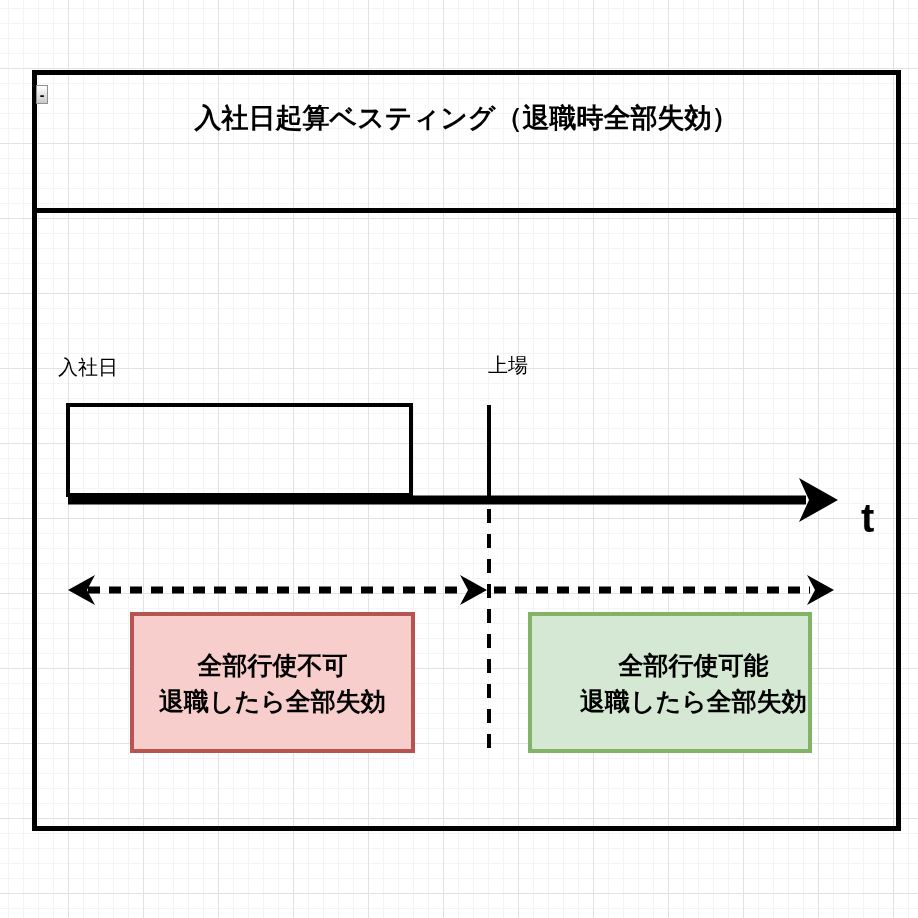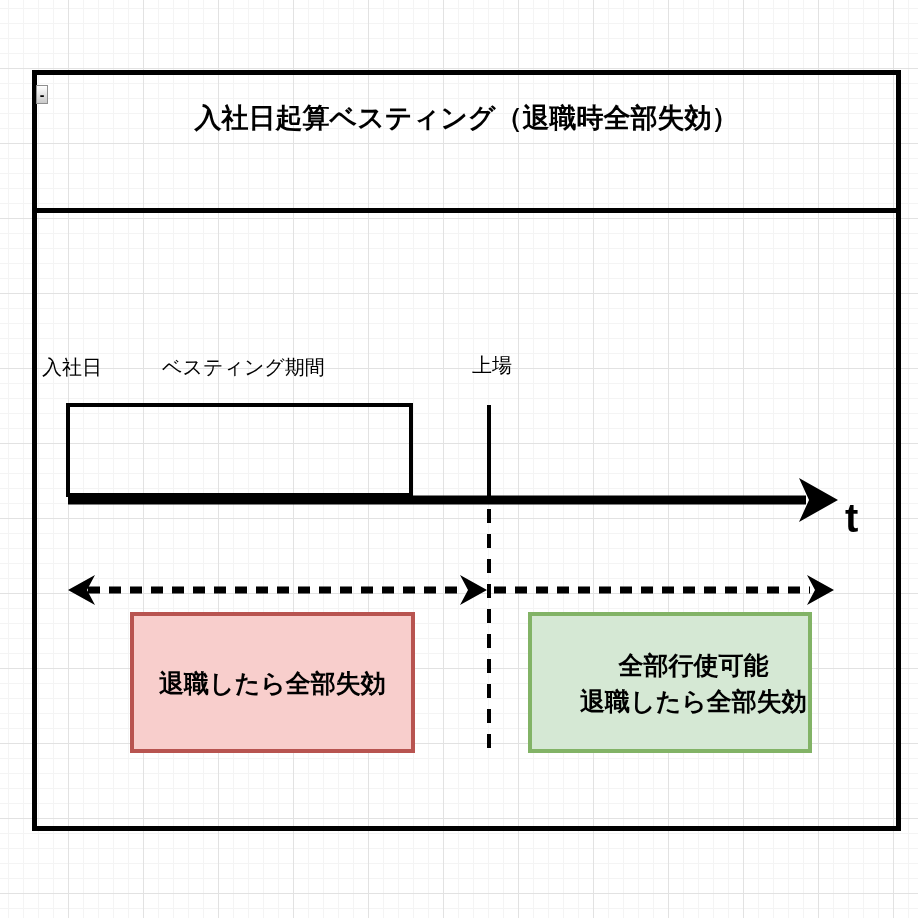--- a/index.html
+++ b/index.html
@@ -42,21 +42,21 @@
     cursor: pointer;
   }
   #diagram-title {
     left: 32px; top: 99px; width: 869px;
     text-align: center;
     font-size: 27px; font-weight: 700; color: #000;
     line-height: 38px;
   }
 
   .axis-label {
-    font-size: 20px; font-weight: 400; color: #000; white-space: nowrap;
+    font-size: 20px; font-weight: 400; color: #000; white-space: nowrap; margin-left: 16px;
   }
   #label-join-date   { left: 42px;  top: 354px; }
   #label-vesting     { left: 162px; top: 354px; }
   #label-ipo         { left: 472px; top: 352px; font-family: Liberation Mono, monospace; }
   #label-time-axis   { left: 845px; top: 498px; font-size: 40px; font-weight: 700; line-height: 1; }
 
   #vesting-box {
     left: 66px; top: 403px; width: 347px; height: 94px;
     border: 4px solid #000;
     background: transparent;
@@ -85,21 +85,20 @@
 
   <div id="collapse-button" class="abs">
     <span>-</span>
   </div>
 
   <div id="diagram-title" class="abs">
     <div>入社日起算ベスティング（退職時全部失効）</div>
   </div>
 
   <div id="label-join-date" class="abs axis-label">入社日</div>
-  <div id="label-vesting" class="abs axis-label">ベスティング期間</div>
   <div id="label-ipo" class="abs axis-label">上場</div>
   <div id="label-time-axis" class="abs axis-label">t</div>
 
   <div id="vesting-box" class="abs"></div>
 
   <svg id="arrow-layer" class="abs" viewBox="0 0 918 918" width="918" height="918">
 
     <line x1="489" y1="405" x2="489" y2="500" stroke="#000" stroke-width="4"></line>
 
     <line x1="68" y1="500" x2="806" y2="500" stroke="#000" stroke-width="9"></line>
@@ -109,20 +108,21 @@
 
     <line x1="88" y1="590" x2="464" y2="590" stroke="#000" stroke-width="7" stroke-dasharray="12 9"></line>
     <polygon points="68,590 95,575 87,590 95,605" fill="#000"></polygon>
     <polygon points="487,590 460,575 468,590 460,605" fill="#000"></polygon>
 
     <line x1="494" y1="590" x2="810" y2="590" stroke="#000" stroke-width="7" stroke-dasharray="12 9"></line>
     <polygon points="834,590 807,575 815,590 807,605" fill="#000"></polygon>
   </svg>
 
   <div id="pre-ipo-box" class="abs status-box" style="background-color: rgb(248, 206, 204); border-color: rgb(184, 84, 80);">
+    <div>全部行使不可</div>
     <div>退職したら全部失効</div>
   </div>
 
   <div id="post-ipo-box" class="abs status-box" style="background-color: rgb(213, 232, 212); border-color: rgb(130, 179, 102); padding-left: 47px;">
     <div>全部行使可能</div>
     <div>退職したら全部失効</div>
   </div>
 
 </div>
 

